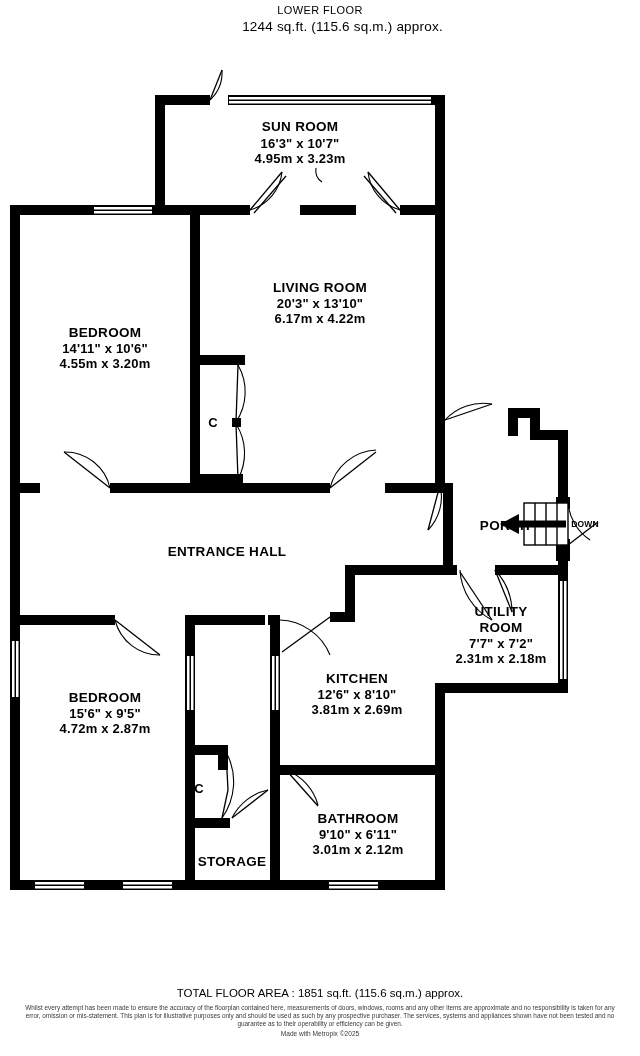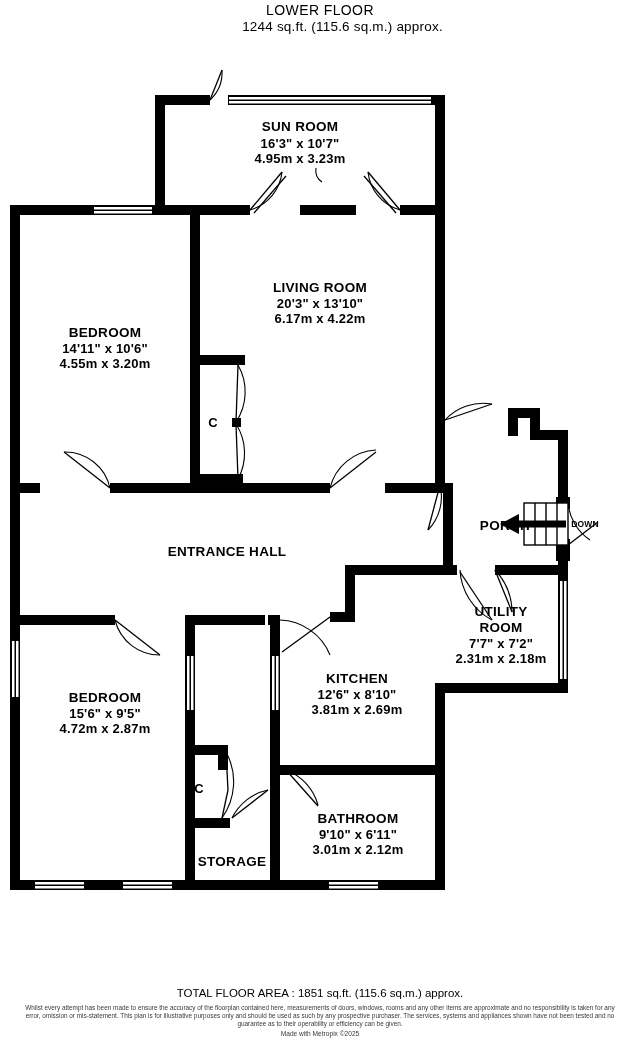--- a/index.html
+++ b/index.html
@@ -22,21 +22,21 @@
   }
   .header {
     position: absolute;
     top: 0;
     left: 0;
     width: 640px;
     text-align: center;
     padding-top: 2px;
   }
   .header-title {
-    font-size: 14px;
+    font-size: 11px;
     letter-spacing: 0.4px;
     line-height: 16px;
   }
   .header-sub {
     font-size: 13.5px;
     letter-spacing: 0.2px;
     line-height: 17px;
     padding-left: 45px;
   }
   svg.plan {

